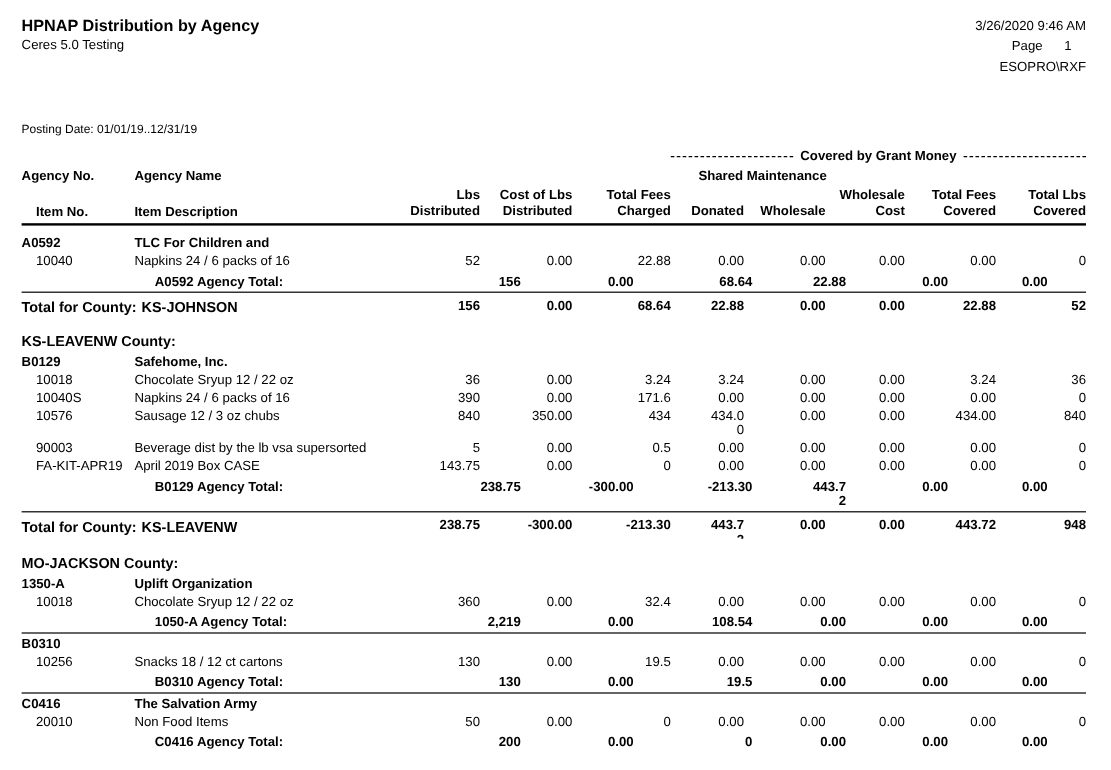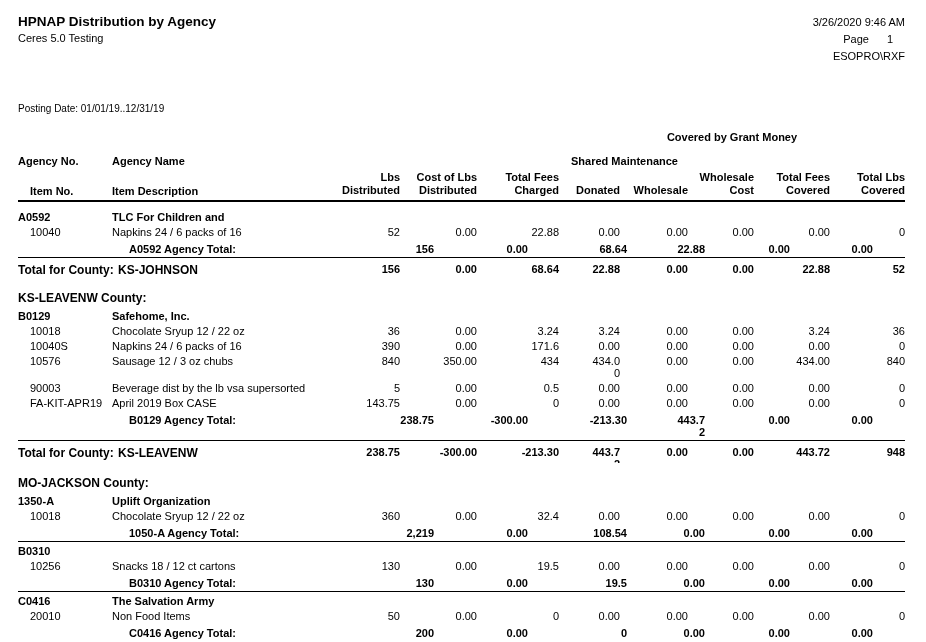--- a/index.html
+++ b/index.html
@@ -25,25 +25,25 @@
     grid-template-columns:94px 228px 60px 77px 82px 61px 68px 66px 76px 75px;
     font-size:11px;
   }
   .cell { padding:1.5px 0; }
   .num { text-align:right; white-space:pre-line; line-height:12px; }
 
   
   .table-header { margin-top:10px; }
   .grant-span {
     margin-left:541px; width:346px; display:flex; align-items:center; gap:6px;
-    font-size:11px; font-weight:bold;flex-direction:column;
+    font-size:11px; font-weight:bold;
   }
   .dash-line { flex:1; border-top:1.5px dashed #000; height:0; }
   .hdr-row1 { margin-top:3px; font-weight:bold; }
-  .shared-maint { grid-column:6 / span 2; transform:translateX(12px); }
+  .shared-maint { grid-column:6 / span 2; text-align:center; transform:translateX(12px); }
   .hdr-row2 { margin-top:1px; align-items:end; font-weight:bold; }
   .colhdr { white-space:pre-line; line-height:13px; }
   .indent { padding-left:12px; }
   .rule-thick { border-top:2px solid #000; margin-top:2px; }
   .rule-thin { border-top:1px solid #000; margin:1px 0; }
 
   
   .county-section { margin-top:7px; }
   .county-header-cell { grid-column:1 / -1; font-size:12px; font-weight:bold; padding:2px 0 3px; }
   .agency-header-row .cell { font-weight:bold; }

